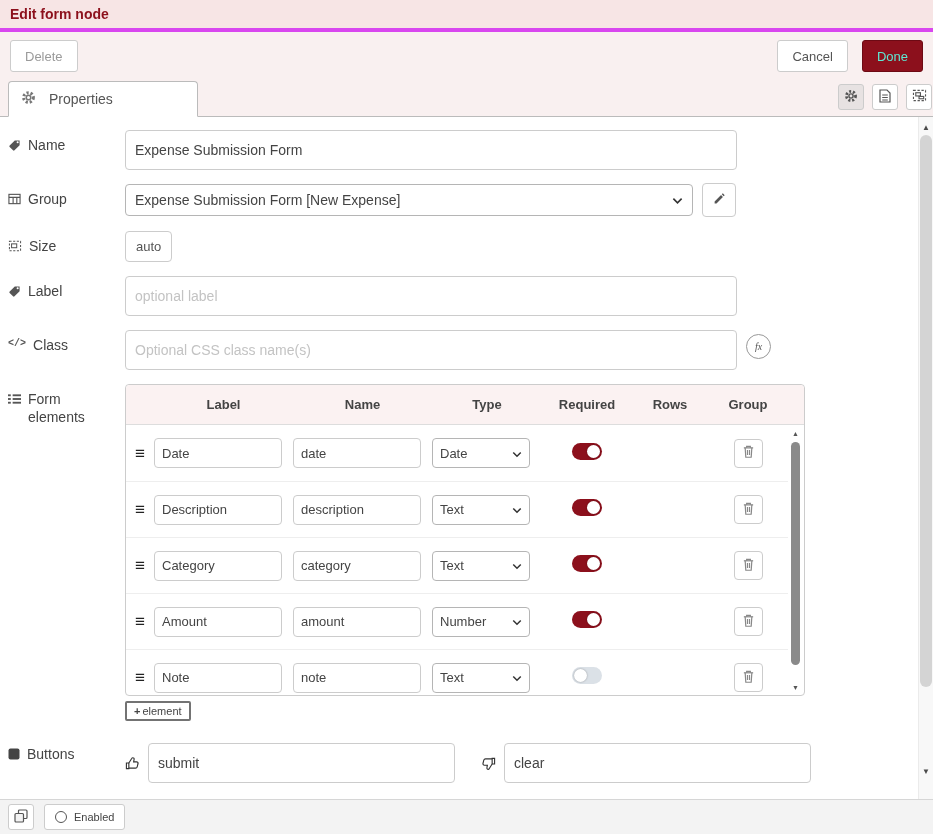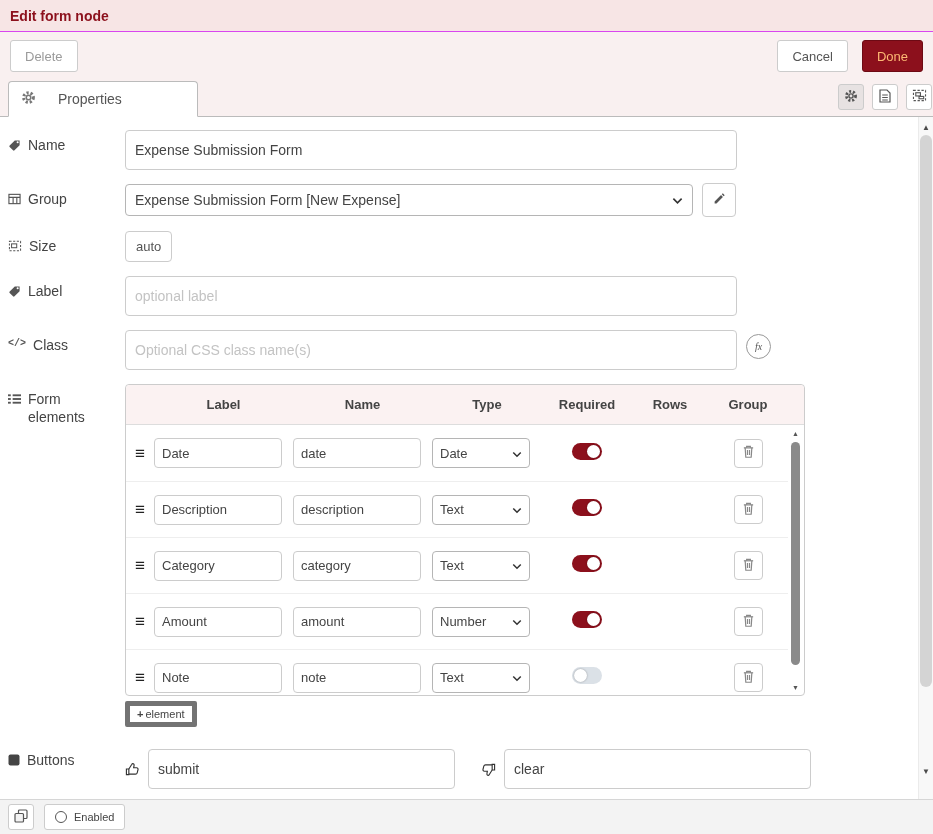--- a/index.html
+++ b/index.html
@@ -6,34 +6,34 @@
   html,body { width: 933px; height: 834px; }
   body {
     font-family: "Liberation Sans", sans-serif;
     background: #fff;
     overflow: hidden;
     color: #444;
   }
   .dialog { width: 933px; height: 834px; display: flex; flex-direction: column; background: #fff; }
 
   
-  .hdr { height: 32px; background: #f7e5e5; border-bottom: 1px solid #d946ef; display: flex; align-items: center; padding: 0 10px; flex: none; }
+  .hdr { height: 32px; background: #f7e5e5; border-bottom: 4px solid #d946ef; display: flex; align-items: center; padding: 0 10px; flex: none; }
   .hdr-title { font-size: 14px; font-weight: bold; color: #8C101C; }
 
   
   .toolbar { height: 48px; background: #f9f0f0; display: flex; align-items: center; padding: 0 10px; gap: 14px; flex: none; }
   .btn { height: 32px; padding: 0 14px; background: #fff; border: 1px solid #ccc; border-radius: 3px; font-size: 13px; font-family: inherit; cursor: pointer; }
   .btn-delete { color: #9a9a9a; }
   .btn-cancel { color: #555; }
-  .btn-done { background: #8C101C; border-color: #6d0a14; color: #fdba74; }
+  .btn-done { background: #8C101C; border-color: #6d0a14; color: #5eead4; }
   .tb-spacer { flex: 1; }
 
   
   .tabbar { height: 37px; background: #f9f0f0; border-bottom: 1px solid #bbb; display: flex; align-items: flex-end; padding-left: 8px; position: relative; flex: none; }
-  .tab { height: 36px; width: 190px; background: #fff; border: 1px solid #bbb; border-bottom: 1px solid #fff; border-radius: 4px 4px 0 0; display: flex; align-items: center; gap: 22px; padding: 0 12px; margin-bottom: -1px; position: relative; z-index: 2; font-size: 14px; color: #555; cursor: pointer; }
+  .tab { height: 36px; width: 190px; background: #fff; border: 1px solid #bbb; border-bottom: 1px solid #fff; border-radius: 4px 4px 0 0; display: flex; align-items: center; gap: 13px; padding: 0 12px; margin-bottom: -1px; position: relative; z-index: 2; font-size: 14px; color: #555; cursor: pointer; }
   .tab-btns { position: absolute; right: 1px; top: 4px; display: flex; gap: 8px; }
   .icon-btn { width: 26px; height: 26px; border: 1px solid #ccc; border-radius: 3px; background: #fff; display: flex; align-items: center; justify-content: center; cursor: pointer; flex: none; }
   .icon-btn.active { background: #e7e2e2; }
 
   
   .content { flex: 1; position: relative; background: #fff; padding: 13px 30px 0 8px; overflow: hidden; }
   .form-row { display: flex; align-items: flex-start; margin-bottom: 14px; }
   .lbl { width: 117px; flex: none; display: flex; align-items: flex-start; gap: 7px; font-size: 14px; color: #444; padding-top: 7px; line-height: 1.25; }
   .lbl .fico { display: inline-flex; padding-top: 2px; flex: none; }
   .text-input { height: 40px; border: 1px solid #ccc; border-radius: 4px; padding: 0 9px; font-size: 14px; font-family: inherit; color: #444; background: #fff; }
@@ -67,21 +67,21 @@
   .toggle.off::after { left: 2px; }
   .trash-btn { width: 29px; height: 29px; border: 1px solid #ccc; border-radius: 4px; background: #fff; display: flex; align-items: center; justify-content: center; cursor: pointer; justify-self: center; }
   .removecell, .rowscell { justify-self: center; }
 
   
   .t-scroll { position: absolute; top: 2px; right: 2px; bottom: 2px; width: 13px; }
   .t-arr { position: absolute; left: 0; width: 100%; height: 12px; display: flex; align-items: center; justify-content: center; font-size: 7px; color: #555; cursor: pointer; }
   .t-arr.up { top: 0; } .t-arr.down { bottom: 0; }
   .t-thumb { position: absolute; left: 2px; width: 9px; top: 15px; bottom: 28px; background: #8a8a8a; border-radius: 5px; cursor: pointer; }
 
-  .add-btn { margin-top: 5px; align-self: flex-start; border: 5px solid #737373; border-radius: 2px; background: #fff; font-size: 11px; color: #444; padding: 2px 7px; cursor: pointer; font-family: inherit; }
+  .add-btn { margin-top: 5px; align-self: flex-start; border: 2px solid #737373; border-radius: 2px; background: #fff; font-size: 11px; color: #444; padding: 2px 7px; cursor: pointer; font-family: inherit; }
   .add-btn b { font-weight: bold; margin-right: 2px; }
 
   
   .buttons-controls { display: flex; align-items: center; gap: 6px; padding-top: 4px; }
   .thumb-ico { display: inline-flex; flex: none; margin-right: 2px; }
   .w-btninput { width: 307px; }
   .gap20 { width: 14px; flex: none; }
 
   
   .chk-row { margin-left: 117px; display: flex; align-items: center; gap: 7px; font-size: 13.5px; color: #444; margin-top: 2px; }

